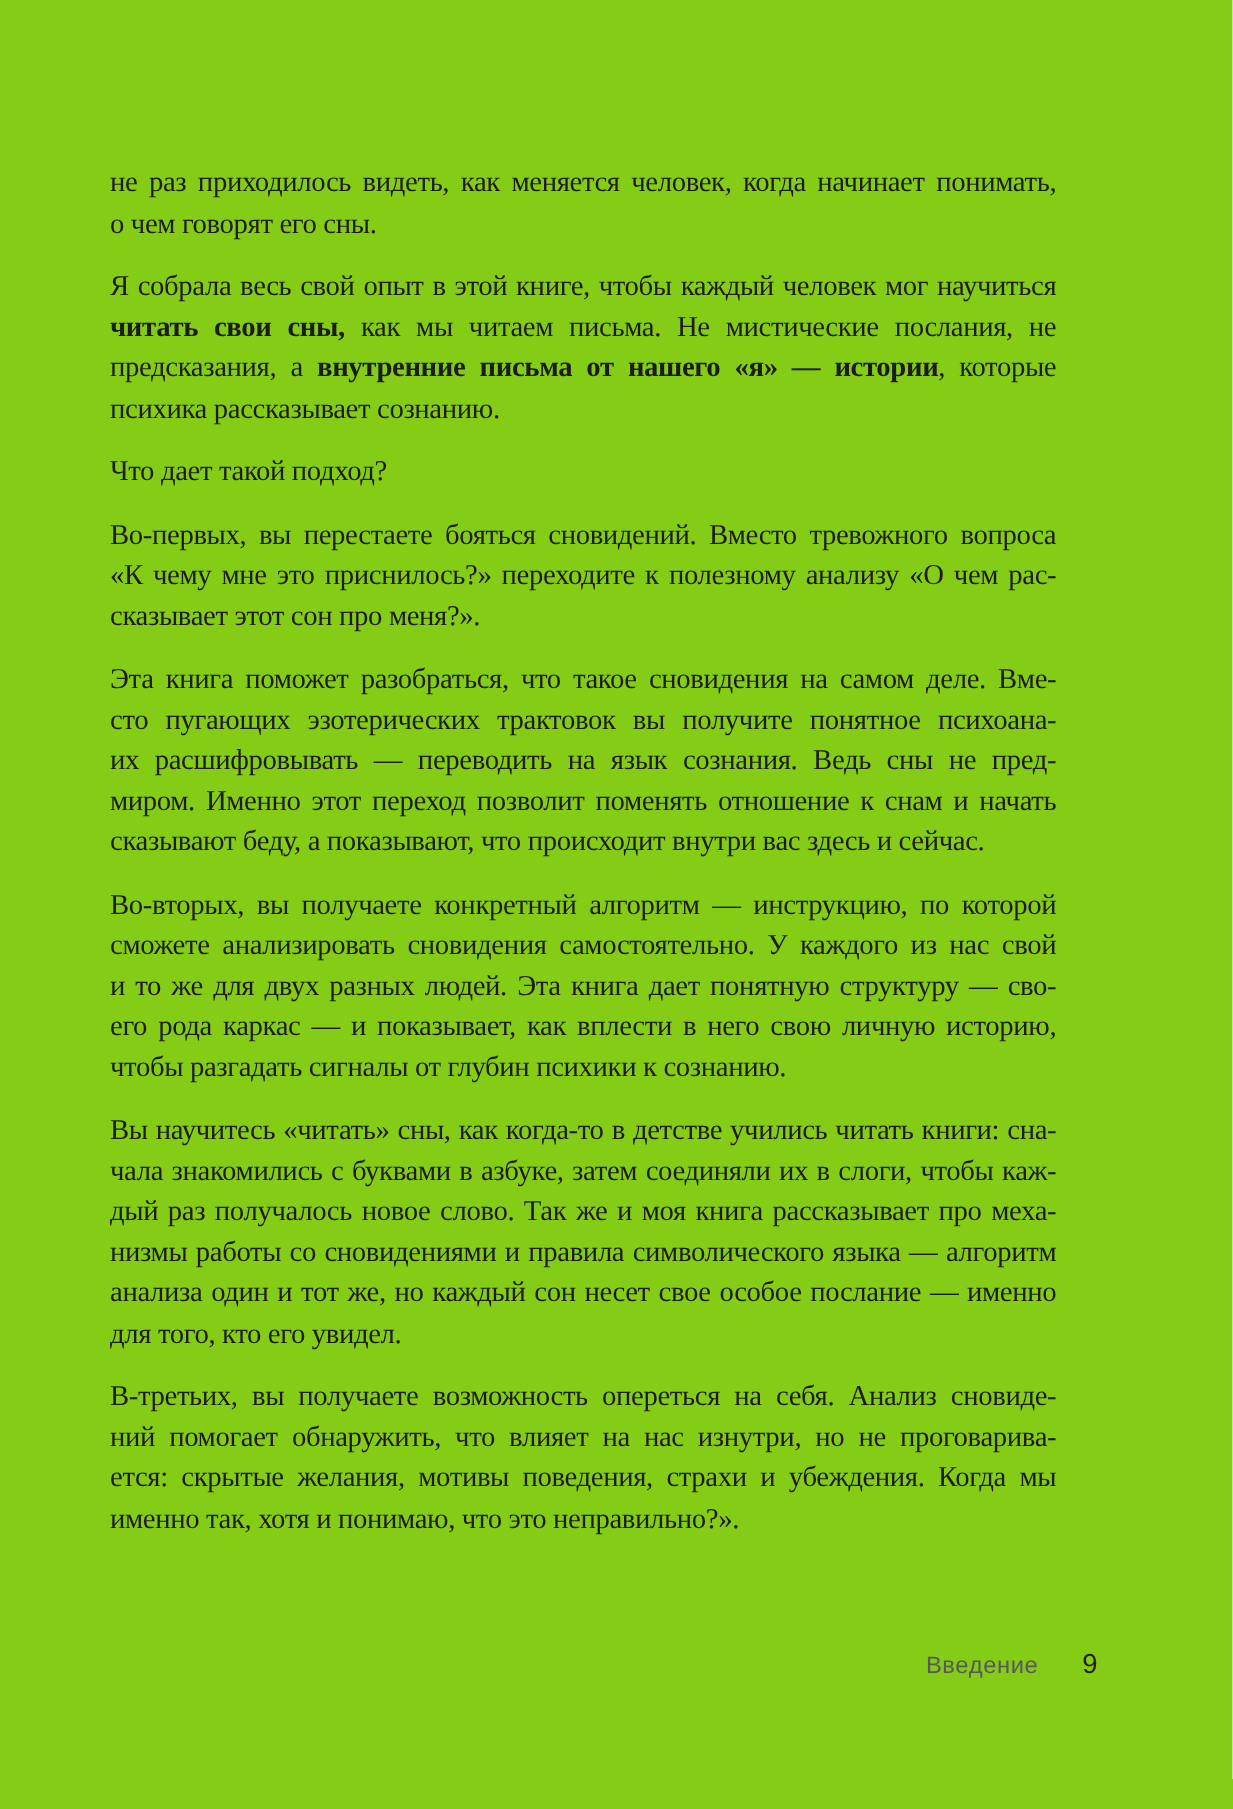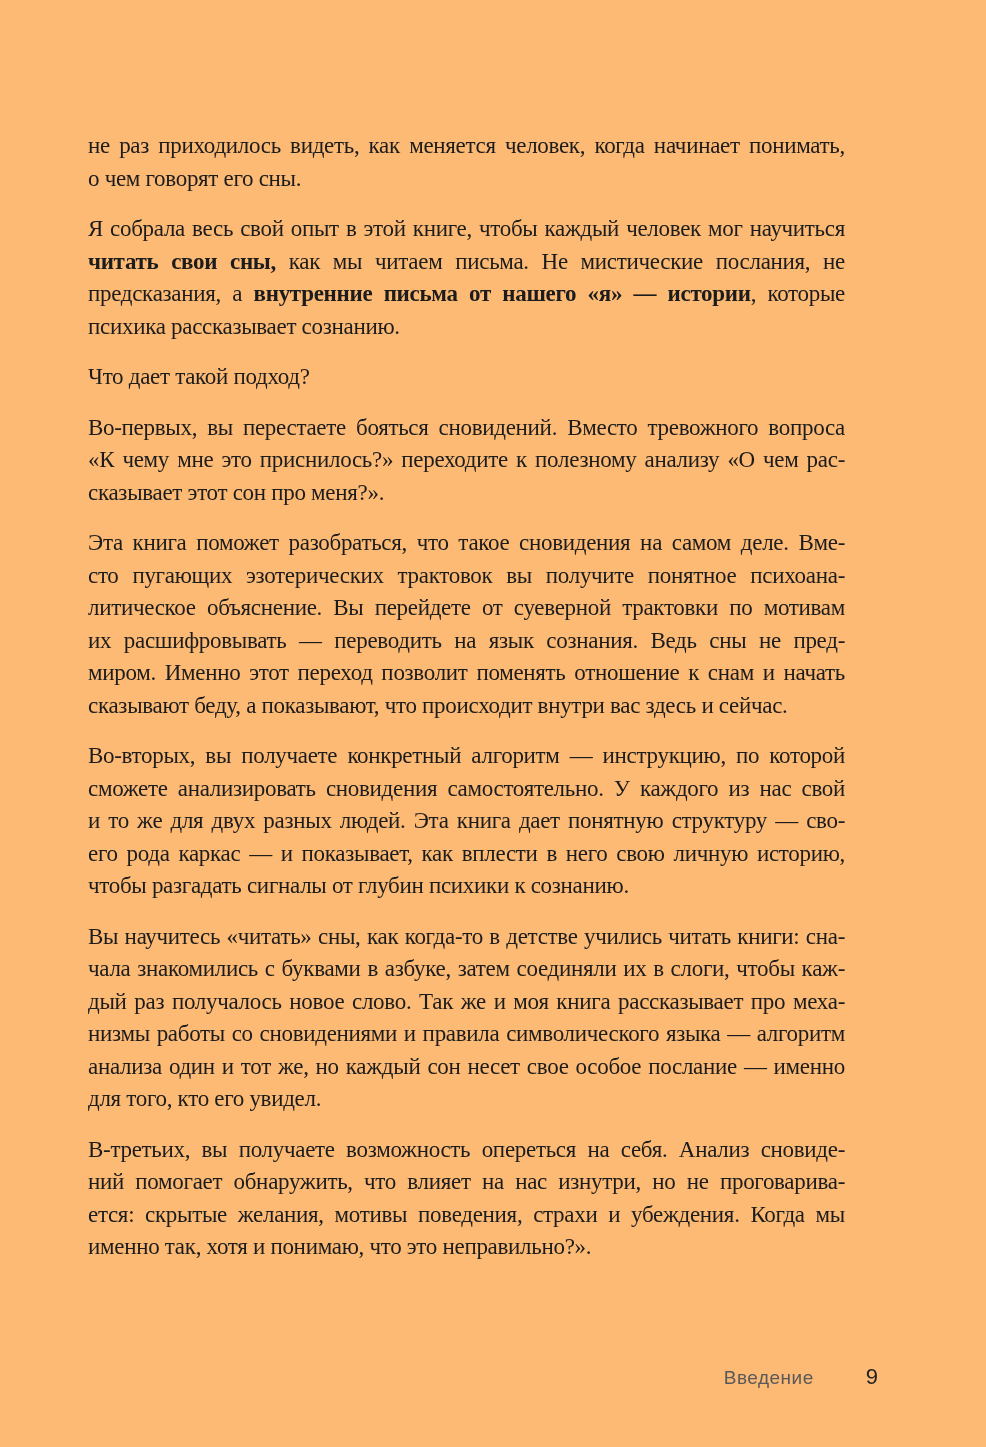--- a/index.html
+++ b/index.html
@@ -9,21 +9,21 @@
   }
   body {
     width: 986px;
     height: 1447px;
     font-family: "Liberation Serif", "DejaVu Serif", serif;
   }
   .page {
     position: relative;
     width: 986px;
     height: 1447px;
-    background: #fdba74;
+    background: #84cc16;
     overflow: hidden;
   }
   .text-block {
     position: absolute;
     left: 88px;
     top: 130px;
     width: 757px;
     color: #1c1c1c;
     font-size: 23px;
     letter-spacing: -0.3px;
@@ -45,23 +45,22 @@
     font-weight: 700;
   }
   .page-footer {
     position: absolute;
     top: 1318px;
     left: 0;
     right: 108px;
     display: flex;
     justify-content: flex-end;
     align-items: baseline;
-    gap: 52px;
+    gap: 35px;
     font-family: "Liberation Sans", "DejaVu Sans", sans-serif;
-    margin-top: 46px;
   }
   .chapter {
     font-size: 19px;
     color: #58595b;
     letter-spacing: 0.5px;
   }
   .pagenum {
     font-size: 22px;
     color: #222222;
   }
@@ -85,21 +84,20 @@
         <div class="line last"><span>Что дает такой подход?</span></div>
       </div>
       <div class="paragraph">
         <div class="line"><span>Во-первых, вы перестаете бояться сновидений. Вместо тревожного вопроса</span></div>
         <div class="line"><span>«К чему мне это приснилось?» переходите к полезному анализу «О чем рас-</span></div>
         <div class="line last"><span>сказывает этот сон про меня?».</span></div>
       </div>
       <div class="paragraph">
         <div class="line"><span>Эта книга поможет разобраться, что такое сновидения на самом деле. Вме-</span></div>
         <div class="line"><span>сто пугающих эзотерических трактовок вы получите понятное психоана-</span></div>
-        <div class="line"><span>литическое объяснение. Вы перейдете от суеверной трактовки по мотивам</span></div>
         <div class="line"><span>их расшифровывать — переводить на язык сознания. Ведь сны не пред-</span></div>
         <div class="line"><span>миром. Именно этот переход позволит поменять отношение к снам и начать</span></div>
         <div class="line last"><span>сказывают беду, а показывают, что происходит внутри вас здесь и сейчас.</span></div>
       </div>
       <div class="paragraph">
         <div class="line"><span>Во-вторых, вы получаете конкретный алгоритм — инструкцию, по которой</span></div>
         <div class="line"><span>сможете анализировать сновидения самостоятельно. У каждого из нас свой</span></div>
         <div class="line"><span>и то же для двух разных людей. Эта книга дает понятную структуру — сво-</span></div>
         <div class="line"><span>его рода каркас — и показывает, как вплести в него свою личную историю,</span></div>
         <div class="line last"><span>чтобы разгадать сигналы от глубин психики к сознанию.</span></div>

